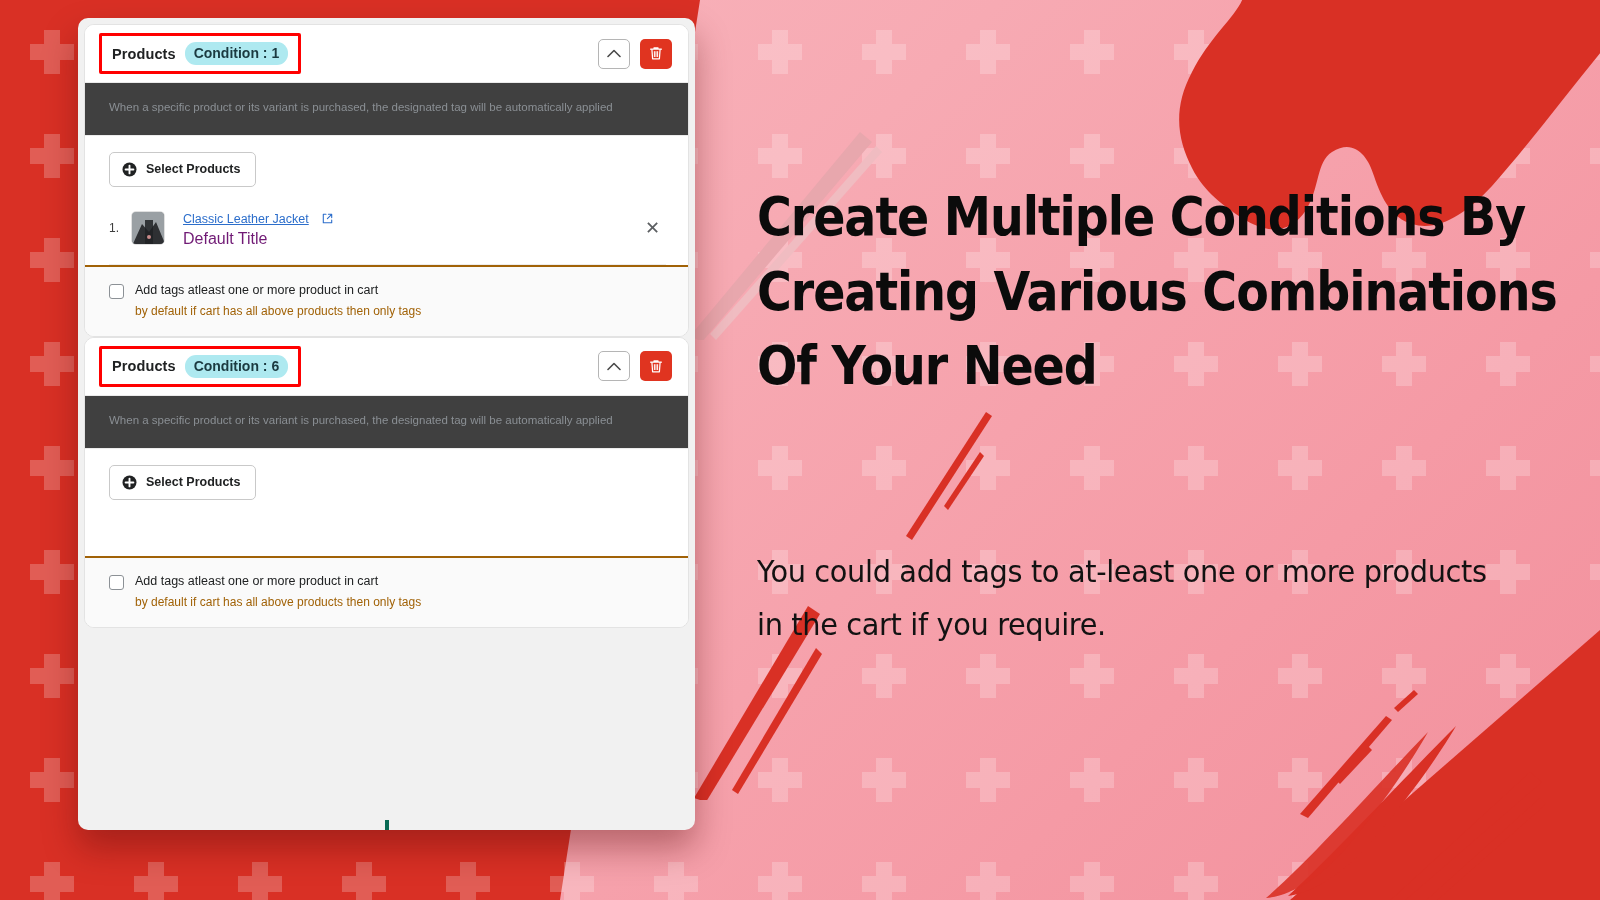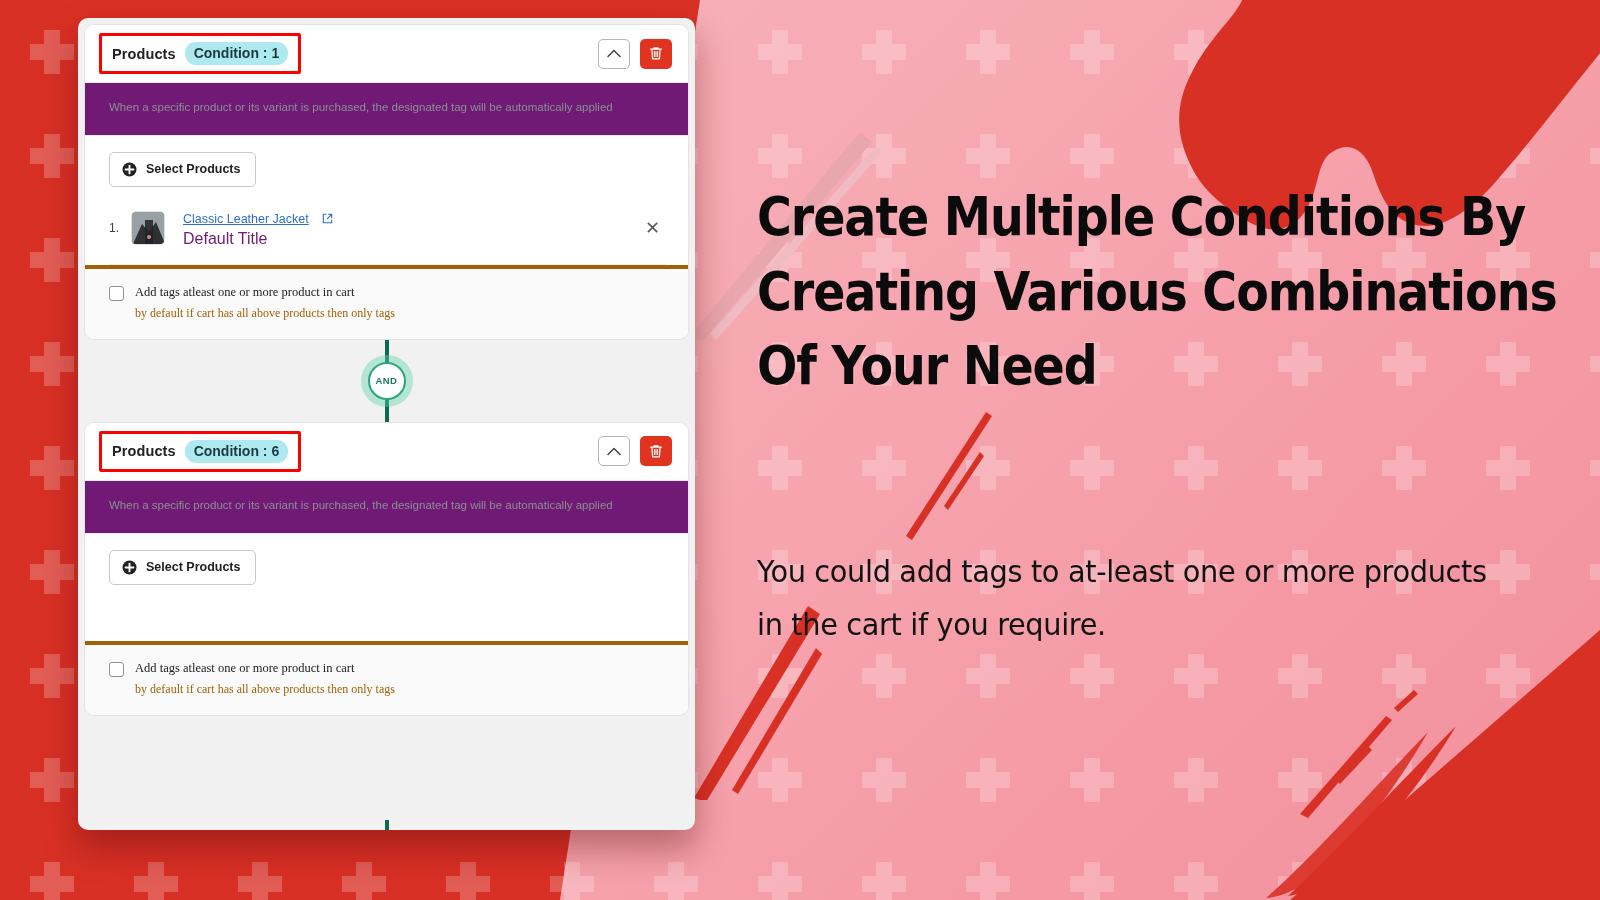--- a/index.html
+++ b/index.html
@@ -67,21 +67,21 @@
   .btn-collapse {
     width: 32px; height: 30px; border: 1px solid #b5b5b5; border-radius: 5px;
     background: #fff; display: flex; align-items: center; justify-content: center;
   }
   .btn-delete {
     width: 32px; height: 30px; border-radius: 5px; background: #e03420;
     display: flex; align-items: center; justify-content: center;
   }
 
   .cond-desc {
-    background: #701a75; border-bottom: 1px solid #ececec;
+    background: #404040; border-bottom: 1px solid #ececec;
     padding: 16px 22px 18px 24px;
     font-size: 11.5px; line-height: 1.55; color: #8a8f94;
   }
   .cond-body { background: #fff; padding: 16px 22px 0 24px; }
   .btn-select {
     display: inline-flex; align-items: center; gap: 9px;
     border: 1px solid #c9c9c9; border-radius: 5px; background: #fff;
     padding: 9px 15px 9px 12px;
     font-size: 12.5px; font-weight: 600; color: #202223;
   }
@@ -98,23 +98,22 @@
   }
   .prod-meta { margin-left: 18px; }
   .prod-link {
     font-size: 12.5px; color: #2c6ecb; text-decoration: underline;
     display: inline-flex; align-items: center; gap: 13px;
   }
   .prod-variant { font-size: 16px; color: #701a75; margin-top: 3px; }
   .prod-remove { margin-left: auto; color: #5c5f62; font-size: 18px; line-height: 1; padding-right: 6px; }
 
   .cond-foot {
-    background: #fafafa; border-top: 4px solid #a16207;
+    background: #fafafa; border-top: 2px solid #a16207;
     padding: 16px 22px 18px 24px;
-    font-family: Liberation Serif, serif;
   }
   .chk-row { display: flex; align-items: flex-start; gap: 11px; }
   .chk-box {
     width: 15px; height: 15px; border: 1px solid #8c9196; border-radius: 3px;
     background: #fff; flex: none; margin-top: 1px;
   }
   .chk-label { font-size: 12.5px; color: #202223; }
   .chk-sub { font-size: 12px; color: #a16207; margin-top: 5px; margin-left: 26px; }
 
   .connector { position: relative; height: 82px; }
@@ -262,26 +261,20 @@
 
       <div class="cond-foot">
         <div class="chk-row">
           <span class="chk-box"></span>
           <span class="chk-label">Add tags atleast one or more product in cart</span>
         </div>
         <div class="chk-sub">by default if cart has all above products then only tags</div>
       </div>
     </div>
 
-    <div class="connector">
-      <div class="conn-line"></div>
-      <div class="and-node">
-        <span>AND</span>
-      </div>
-    </div>
 
     <div class="cond-card">
       <div class="cond-head">
         <div class="title-box">
           <span class="cond-title">Products</span>
           <span class="cond-badge">Condition : 6</span>
         </div>
         <div class="head-actions">
           <div class="btn-collapse">
             <svg width="14" height="9" viewBox="0 0 14 9">

